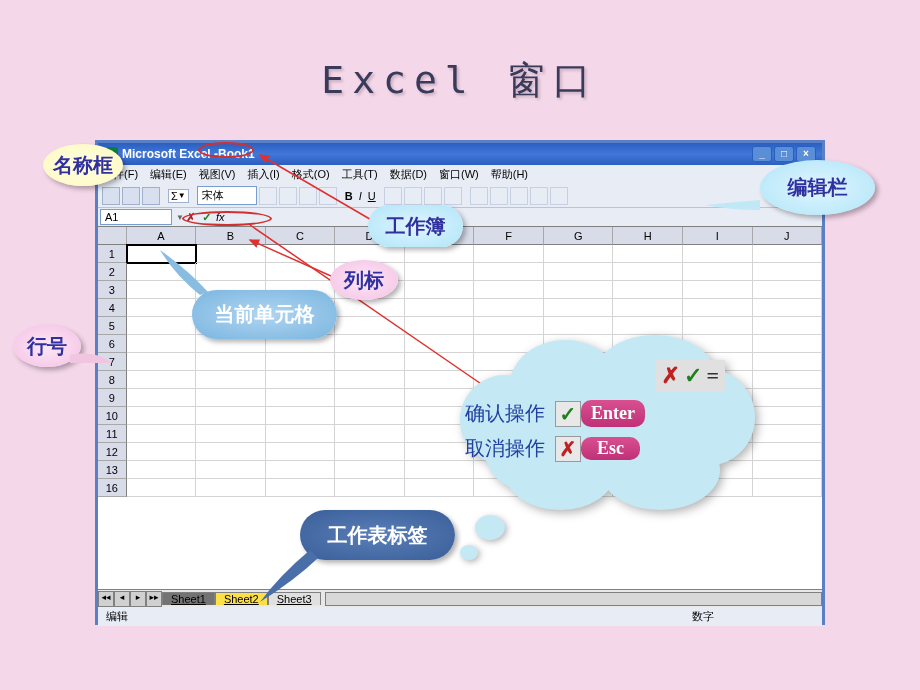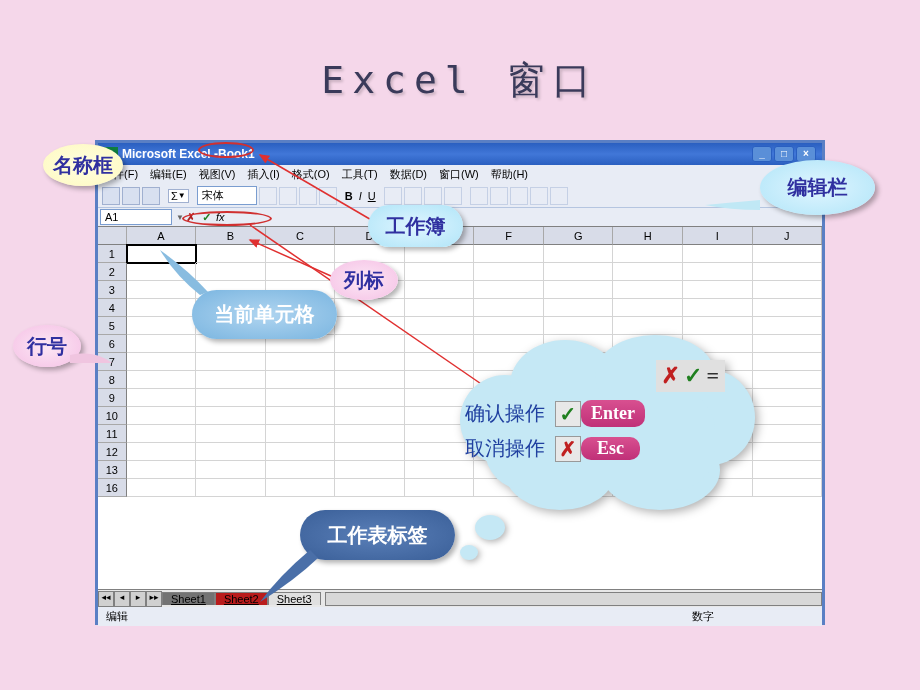--- a/index.html
+++ b/index.html
@@ -439,21 +439,21 @@
         </div>
       </div>
   </div>
 
   <div class="sheet-tabs-row">
     <div class="tab-nav-btn">◂◂</div>
     <div class="tab-nav-btn">◂</div>
     <div class="tab-nav-btn">▸</div>
     <div class="tab-nav-btn">▸▸</div>
     <div class="sheet-tab">Sheet1</div>
-    <div class="sheet-tab" style="background:#b91c1c;">Sheet2</div>
+    <div class="sheet-tab" style="background:#fde047;">Sheet2</div>
     <div class="sheet-tab" style="background:#e0e0e0;">Sheet3</div>
     <div class="hscroll"></div>
   </div>
 
   <div class="statusbar">
     <span>编辑</span>
     <span class="sb-right">数字</span>
   </div>
 </div>
 

